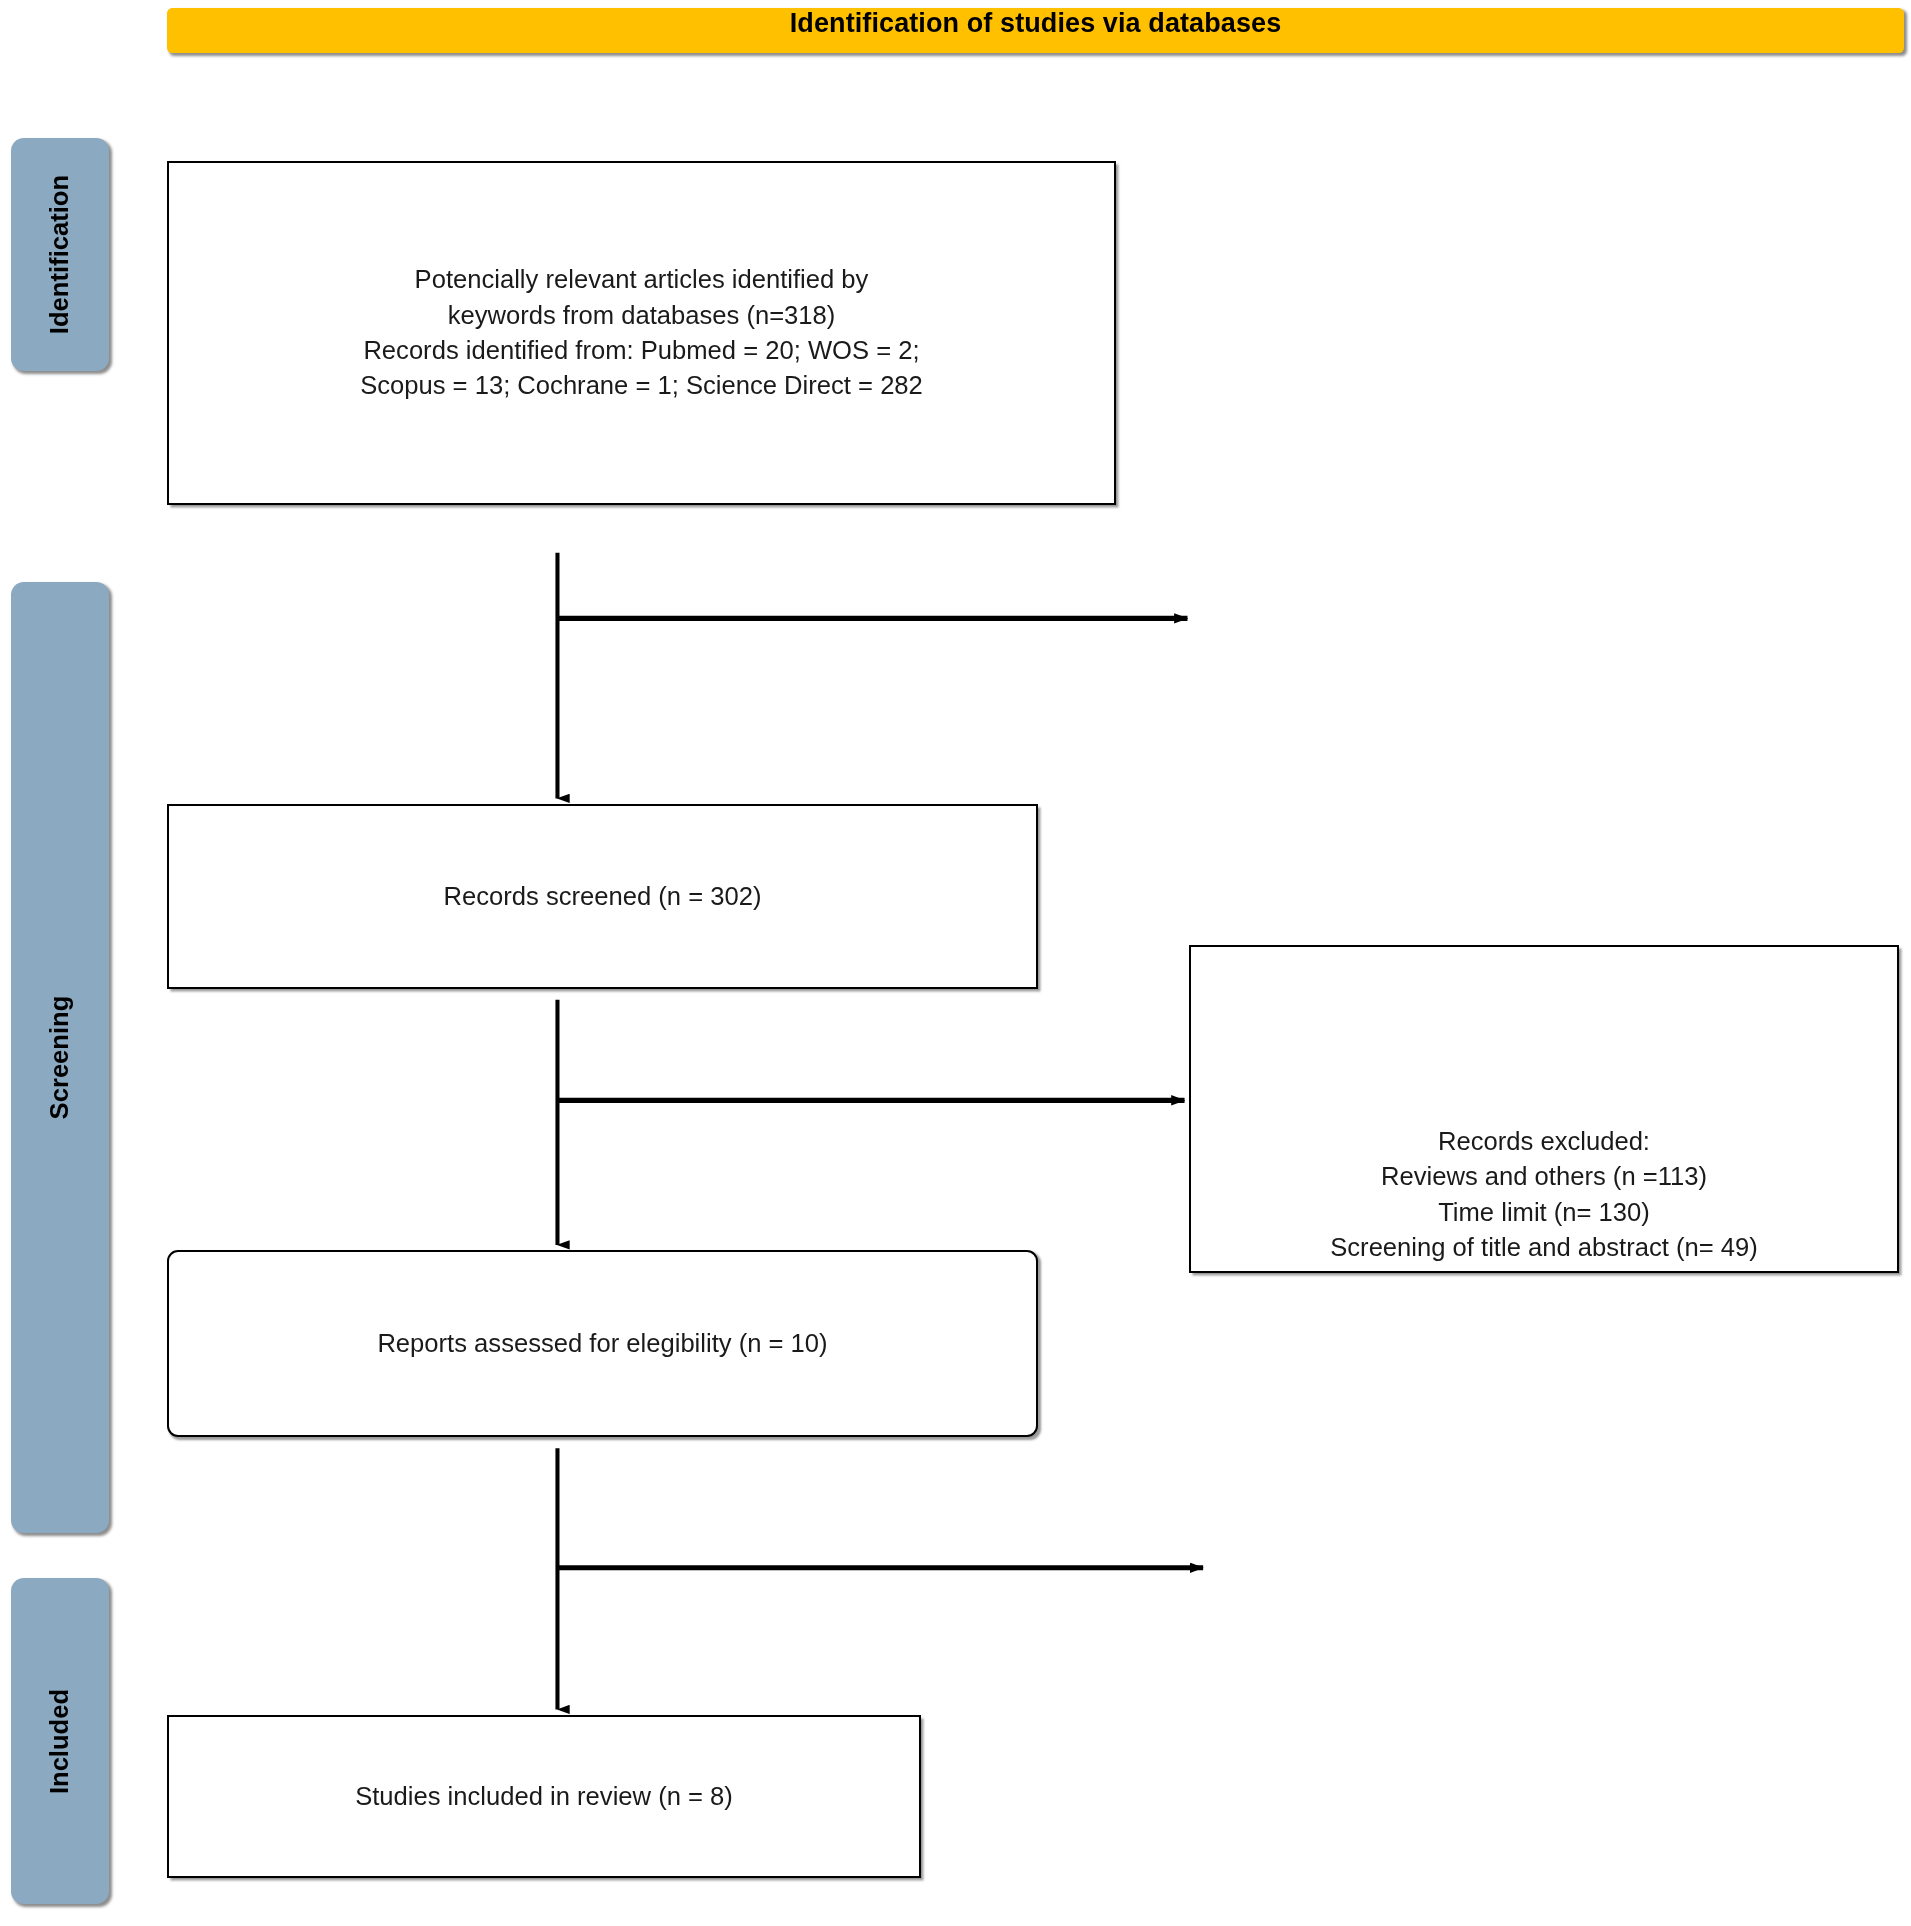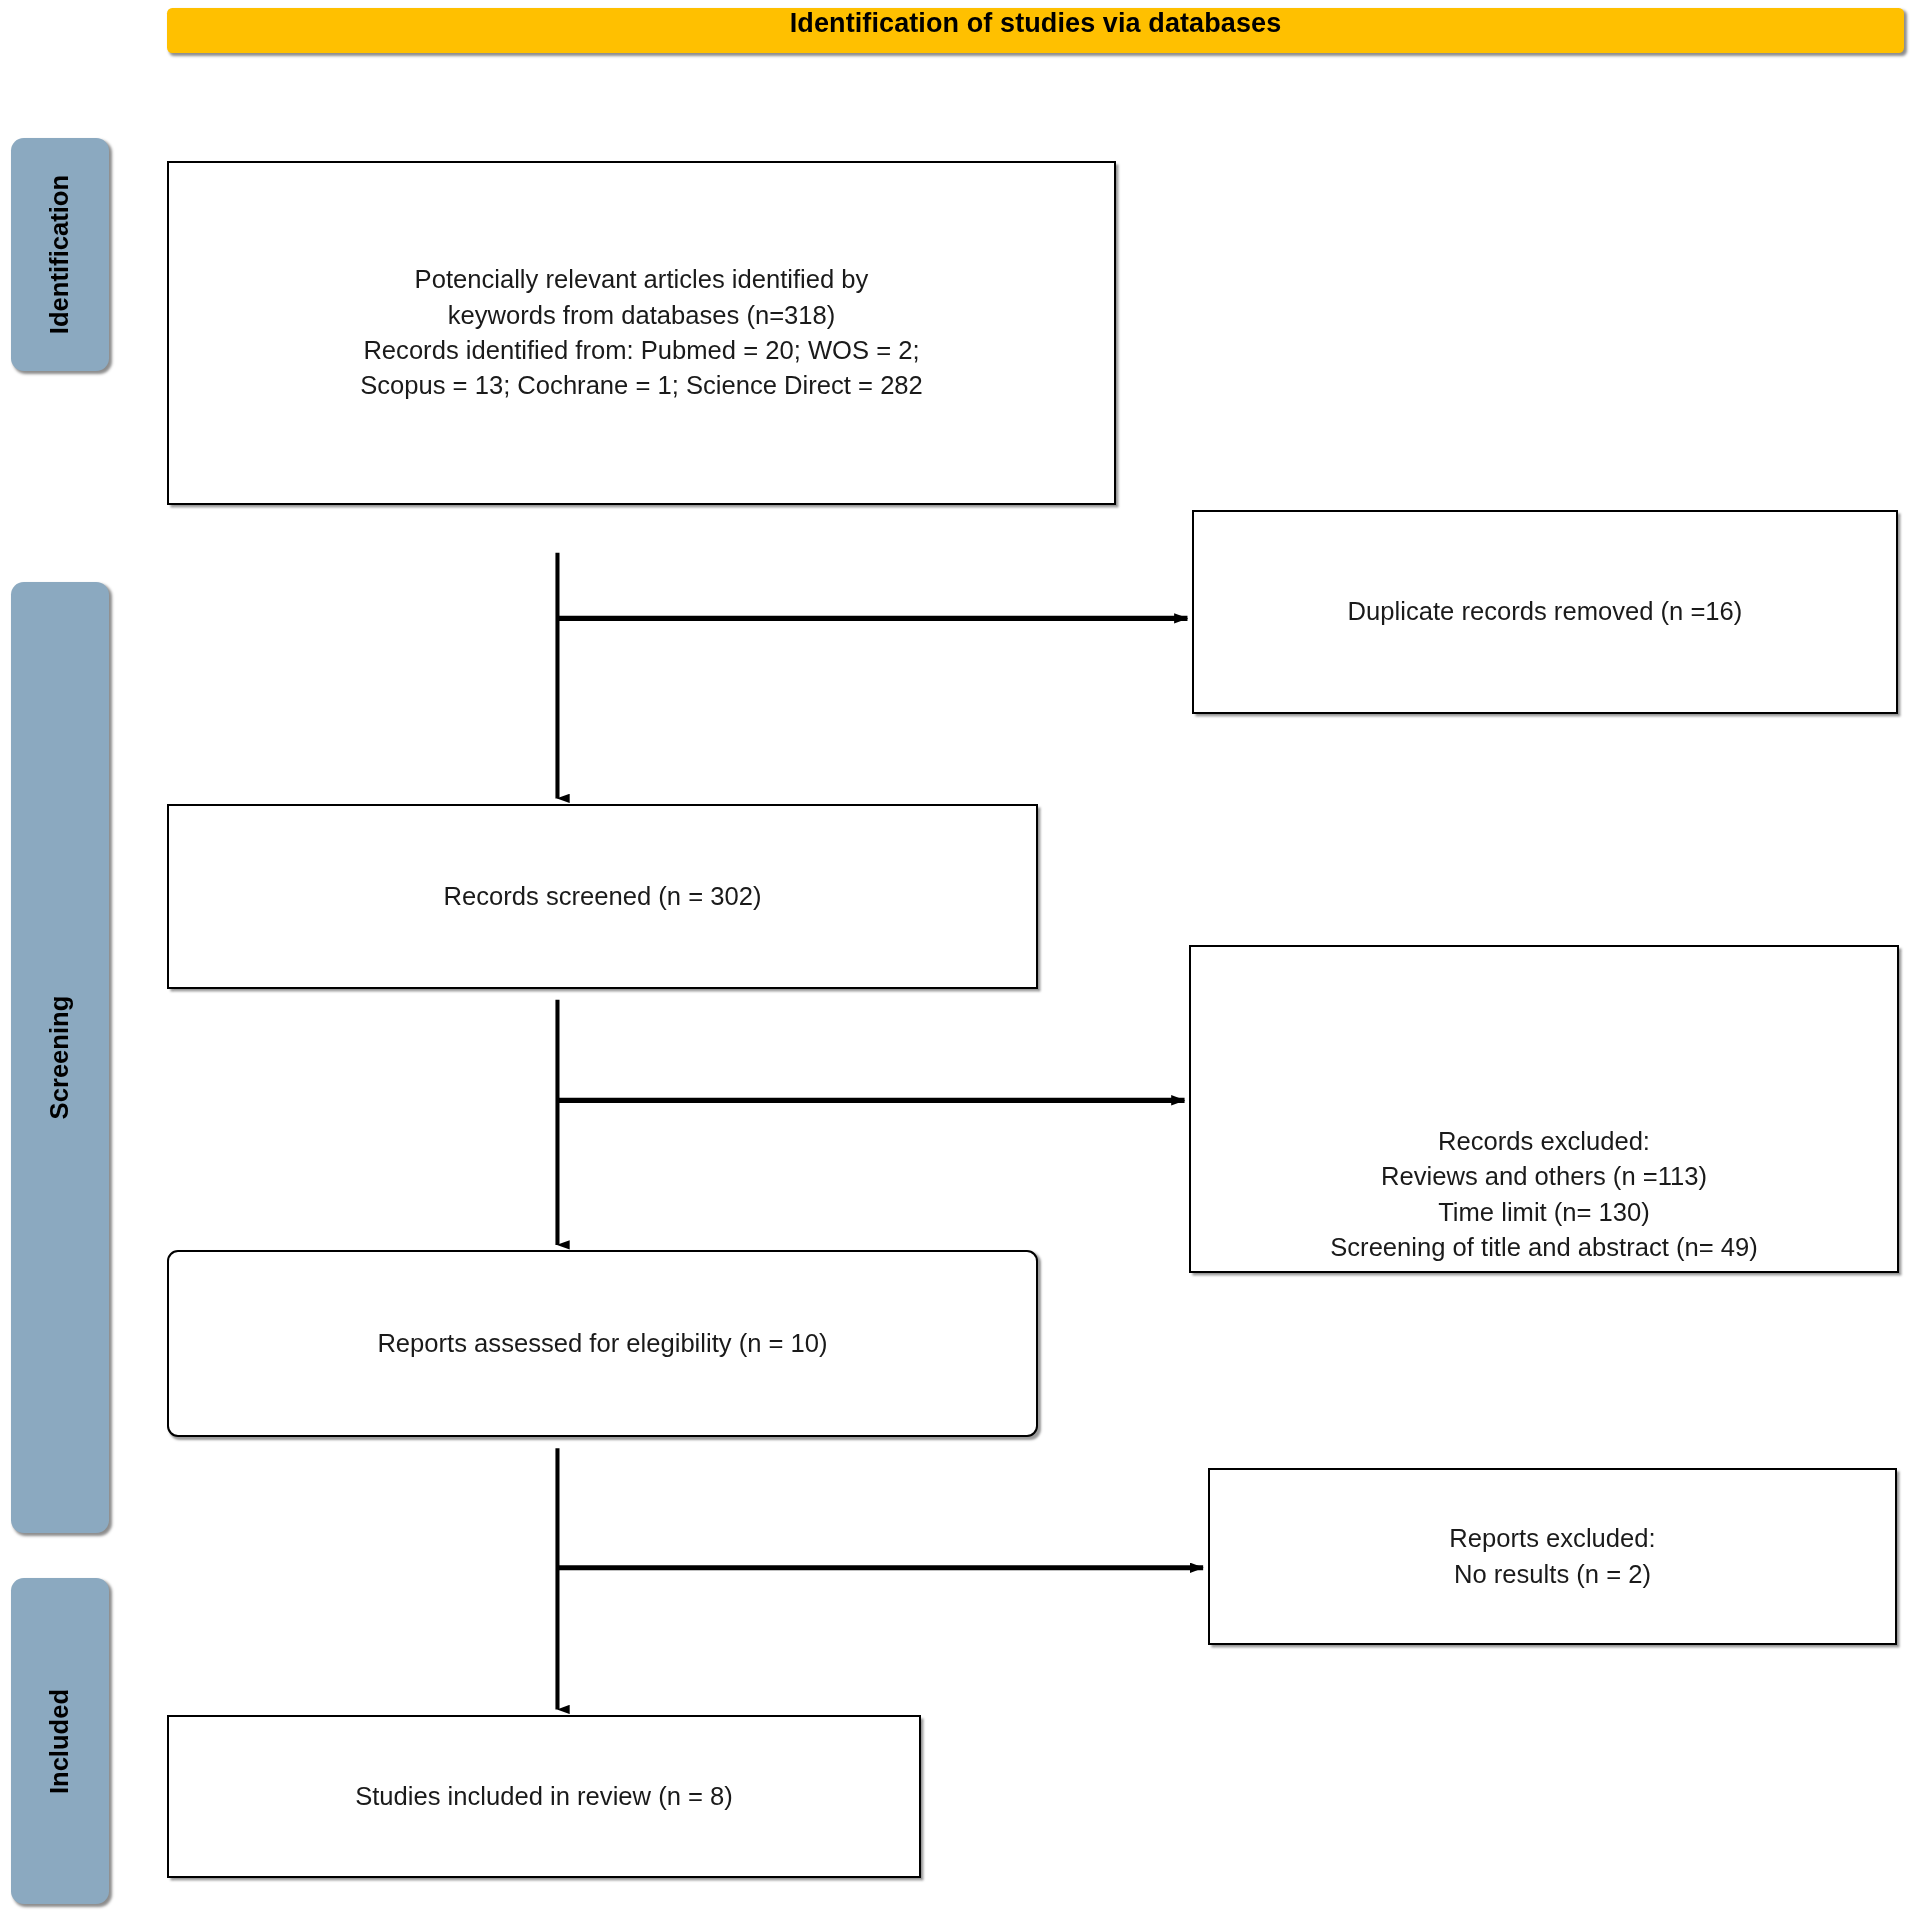--- a/index.html
+++ b/index.html
@@ -117,30 +117,23 @@
   </div>
 
   <div class="box" id="box-eligibility">
     <span class="box-text">Reports assessed for elegibility (n = 10)</span>
   </div>
 
   <div class="box" id="box-included">
     <span class="box-text">Studies included in review (n = 8)</span>
   </div>
 
-  <div class="box" id="box-duplicates">
-    <span class="box-text">Duplicate records removed (n =16)</span>
-  </div>
 
   <div class="box" id="box-rec-excluded">
     <span class="box-text">Records excluded:
 Reviews and others (n =113)
 Time limit  (n= 130)
 Screening of title and abstract (n= 49)</span>
   </div>
 
-  <div class="box" id="box-rep-excluded">
-    <span class="box-text">Reports excluded:
-No results (n = 2)</span>
-  </div>
 
 </div>
 
 
 </body></html>

